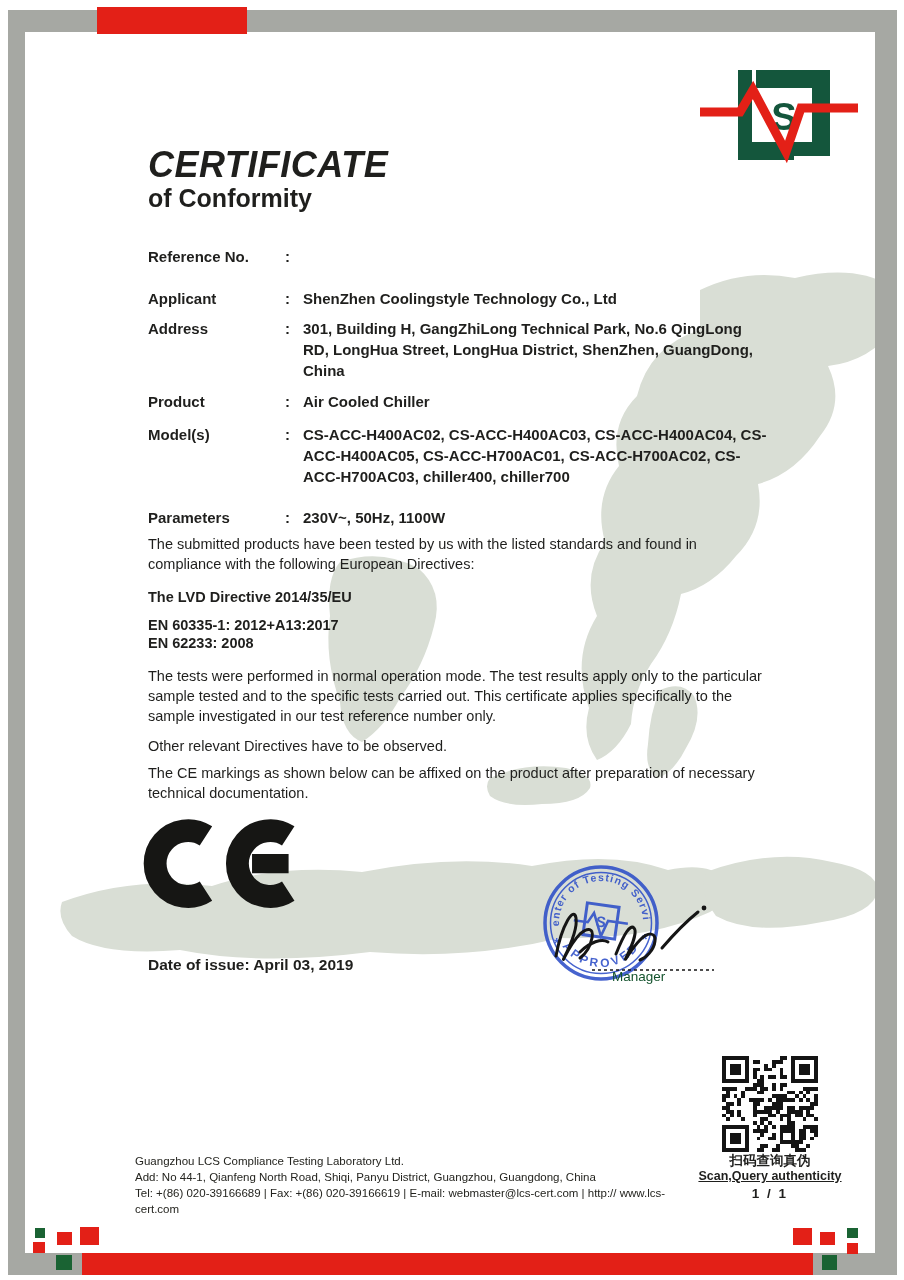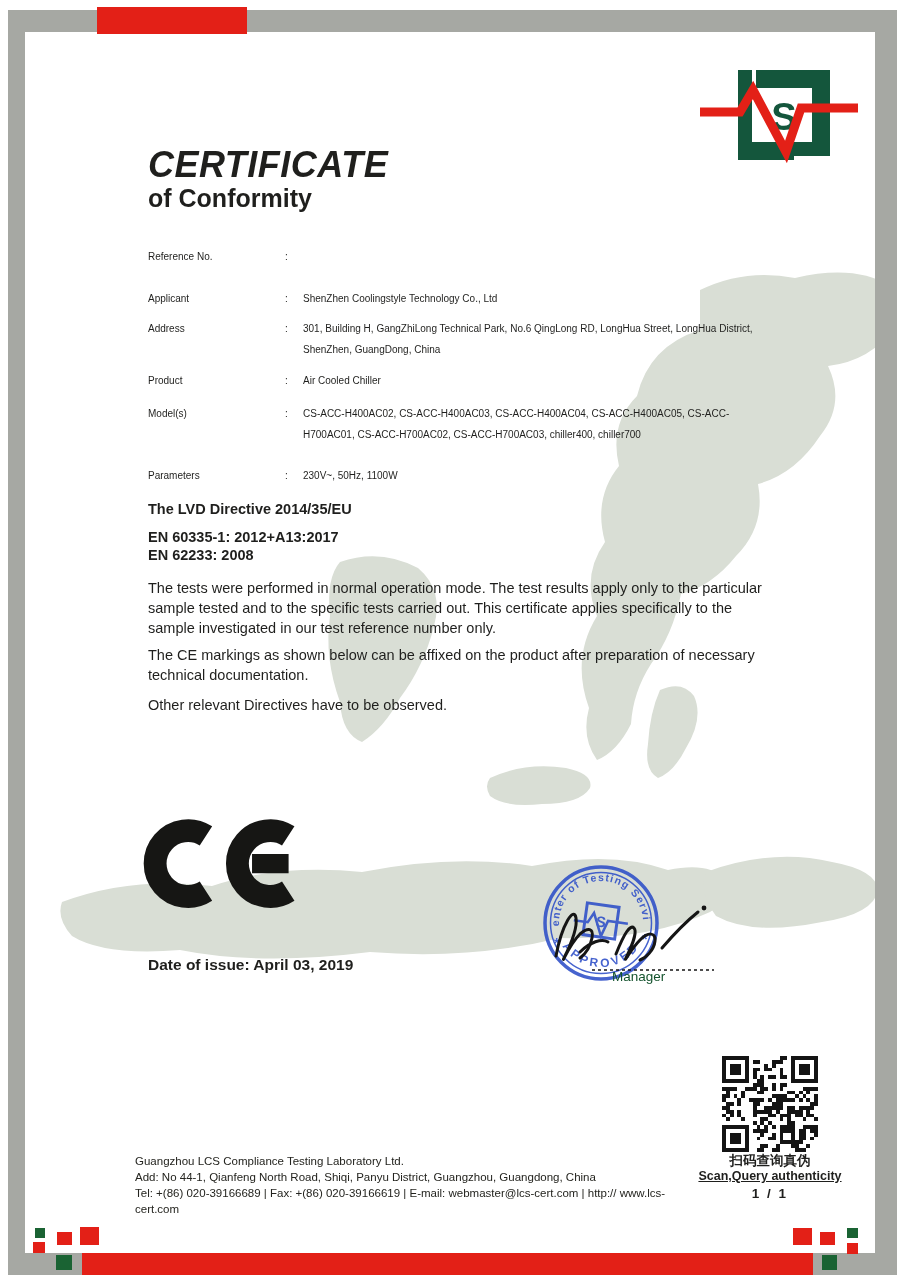--- a/index.html
+++ b/index.html
@@ -16,21 +16,21 @@
   .band.red{background:#e32017;}
   .corner-sq{position:absolute;z-index:4;}
   
   .map{position:absolute;left:0;top:0;z-index:0;}
   
   .content{position:absolute;left:148px;top:146px;width:620px;z-index:2;}
   .title{font-size:36px;line-height:38px;font-weight:bold;letter-spacing:.5px;margin:0;font-style:italic;}
   .subtitle{font-size:25px;line-height:28px;font-weight:bold;margin:0;}
   .fields{margin-top:34px;}
   .frow{display:grid;grid-template-columns:137px 18px 465px;}
-  .flabel,.fcolon,.fvalue{font-size:10px;line-height:21px;font-weight:normal;}
+  .flabel,.fcolon,.fvalue{font-size:15px;line-height:21px;font-weight:bold;}
   .para{font-size:14.5px;line-height:20px;margin:0;}
   .para.b{font-weight:bold;}
   .std{font-size:14.5px;line-height:18px;font-weight:bold;}
   .date-line{font-size:15.5px;font-weight:bold;z-index:2;}
   
   .stamp{z-index:2;opacity:.88;}
   .signature{z-index:2;}
   .manager{font-size:13.5px;color:#14532d;z-index:2;}
   
   .footer-left{font-size:11.5px;line-height:16px;color:#24241f;z-index:2;}
@@ -114,28 +114,29 @@
         <div class="fcolon">:</div>
         <div class="fvalue">CS-ACC-H400AC02, CS-ACC-H400AC03, CS-ACC-H400AC04, CS-ACC-H400AC05, CS-ACC-H700AC01, CS-ACC-H700AC02, CS-ACC-H700AC03, chiller400, chiller700</div>
       </div>
       <div class="frow">
         <div class="flabel">Parameters</div>
         <div class="fcolon">:</div>
         <div class="fvalue">230V~, 50Hz, 1100W</div>
       </div>
     </div>
 
+    <p class="para" style="margin-top:6px">The submitted products have been tested by us with the listed standards and found in compliance with the following European Directives:</p>
     <p class="para b" style="margin-top:13px">The LVD Directive 2014/35/EU</p>
     <div style="margin-top:9px">
       <div class="std">EN 60335-1: 2012+A13:2017</div>
       <div class="std">EN 62233: 2008</div>
     </div>
     <p class="para" style="margin-top:14px">The tests were performed in normal operation mode. The test results apply only to the particular sample tested and to the specific tests carried out. This certificate applies specifically to the sample investigated in our test reference number only.</p>
+    <p class="para" style="margin-top:10px">Other relevant Directives have to be observed.</p>
     <p class="para" style="margin-top:7px">The CE markings as shown below can be affixed on the product after preparation of necessary technical documentation.</p>
-    <p class="para" style="margin-top:10px">Other relevant Directives have to be observed.</p>
   </div>
 
   <svg class="abs" style="left:143px;top:816px;z-index:2;" width="176" height="96" viewBox="0 0 192 105">
     <g fill="none" stroke="#161614" stroke-width="25">
       <path d="M68.6,21.8 A36,36 0 1 0 68.6,82.2"></path>
       <path d="M158.6,21.8 A36,36 0 1 0 158.6,82.2"></path>
       <path d="M119,52 L159,52" stroke-width="21"></path>
     </g>
   </svg>
   <span class="sr">CE</span>

